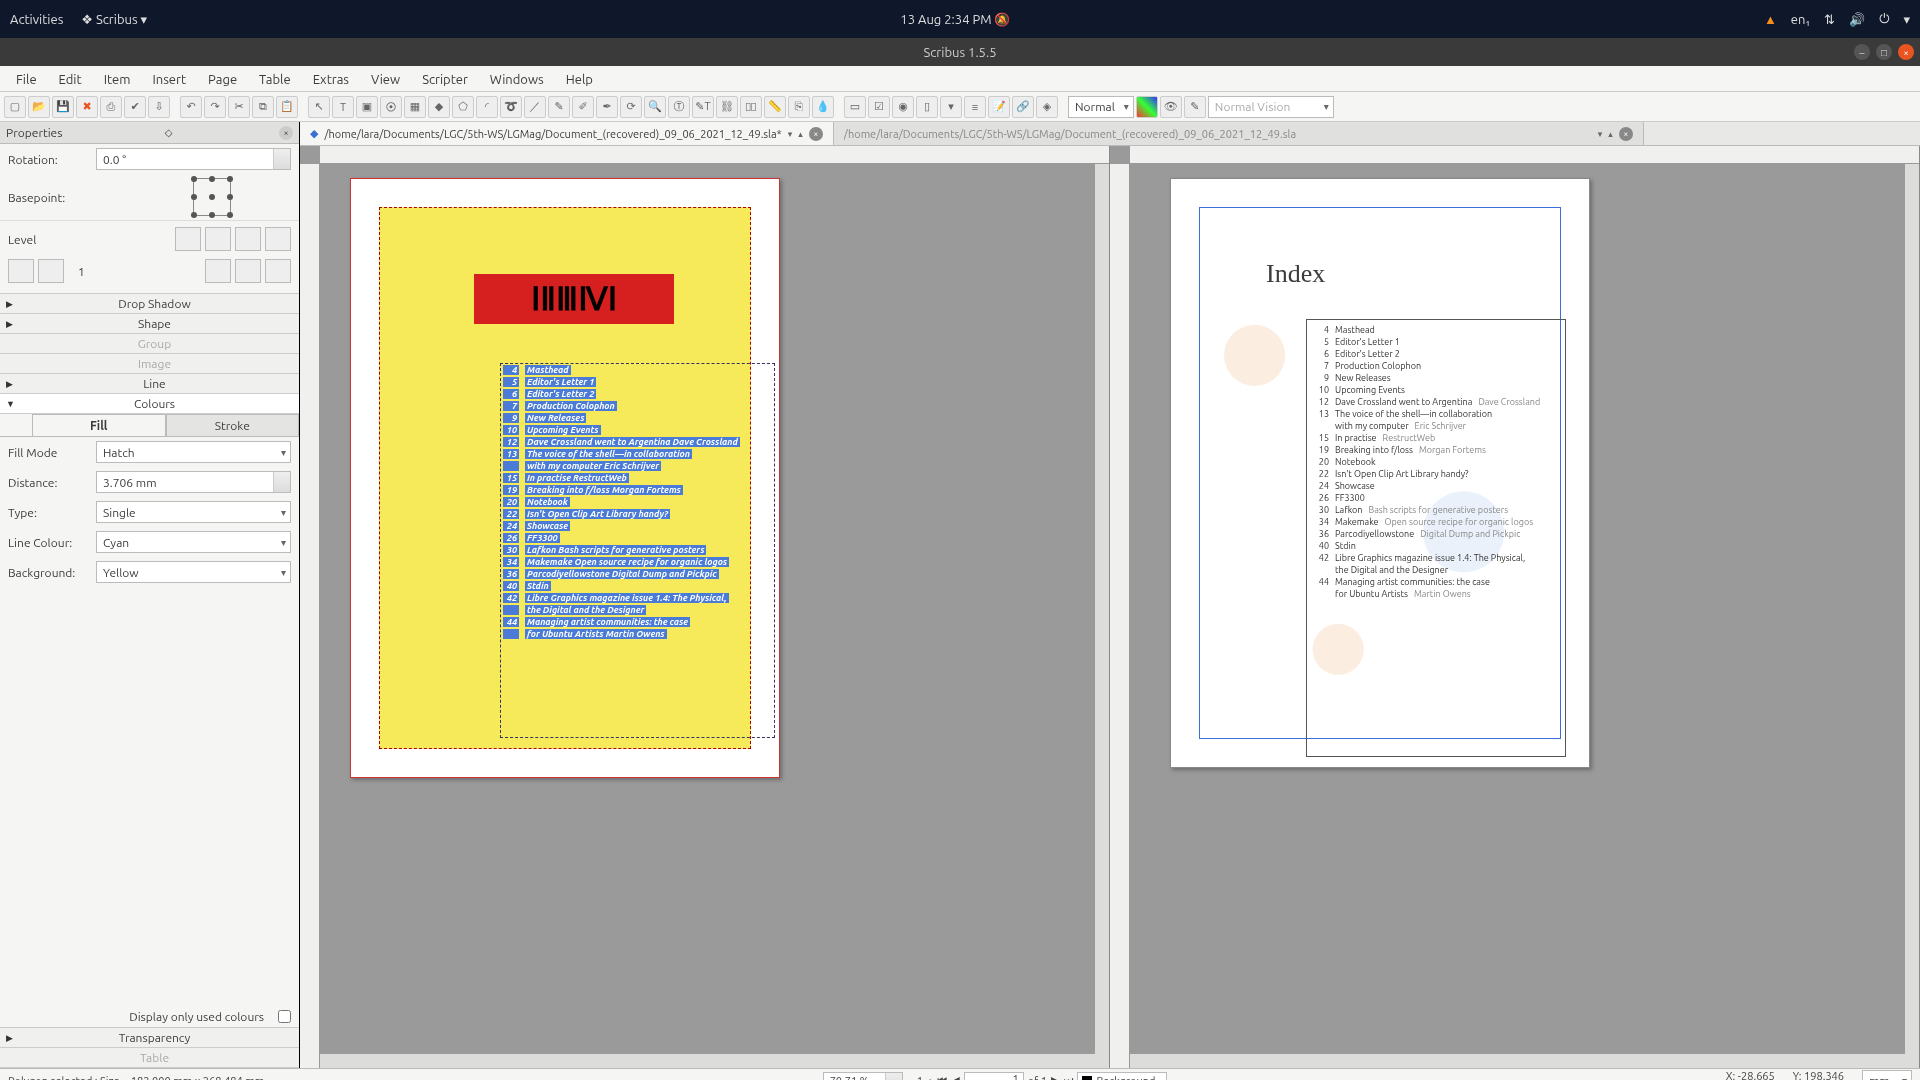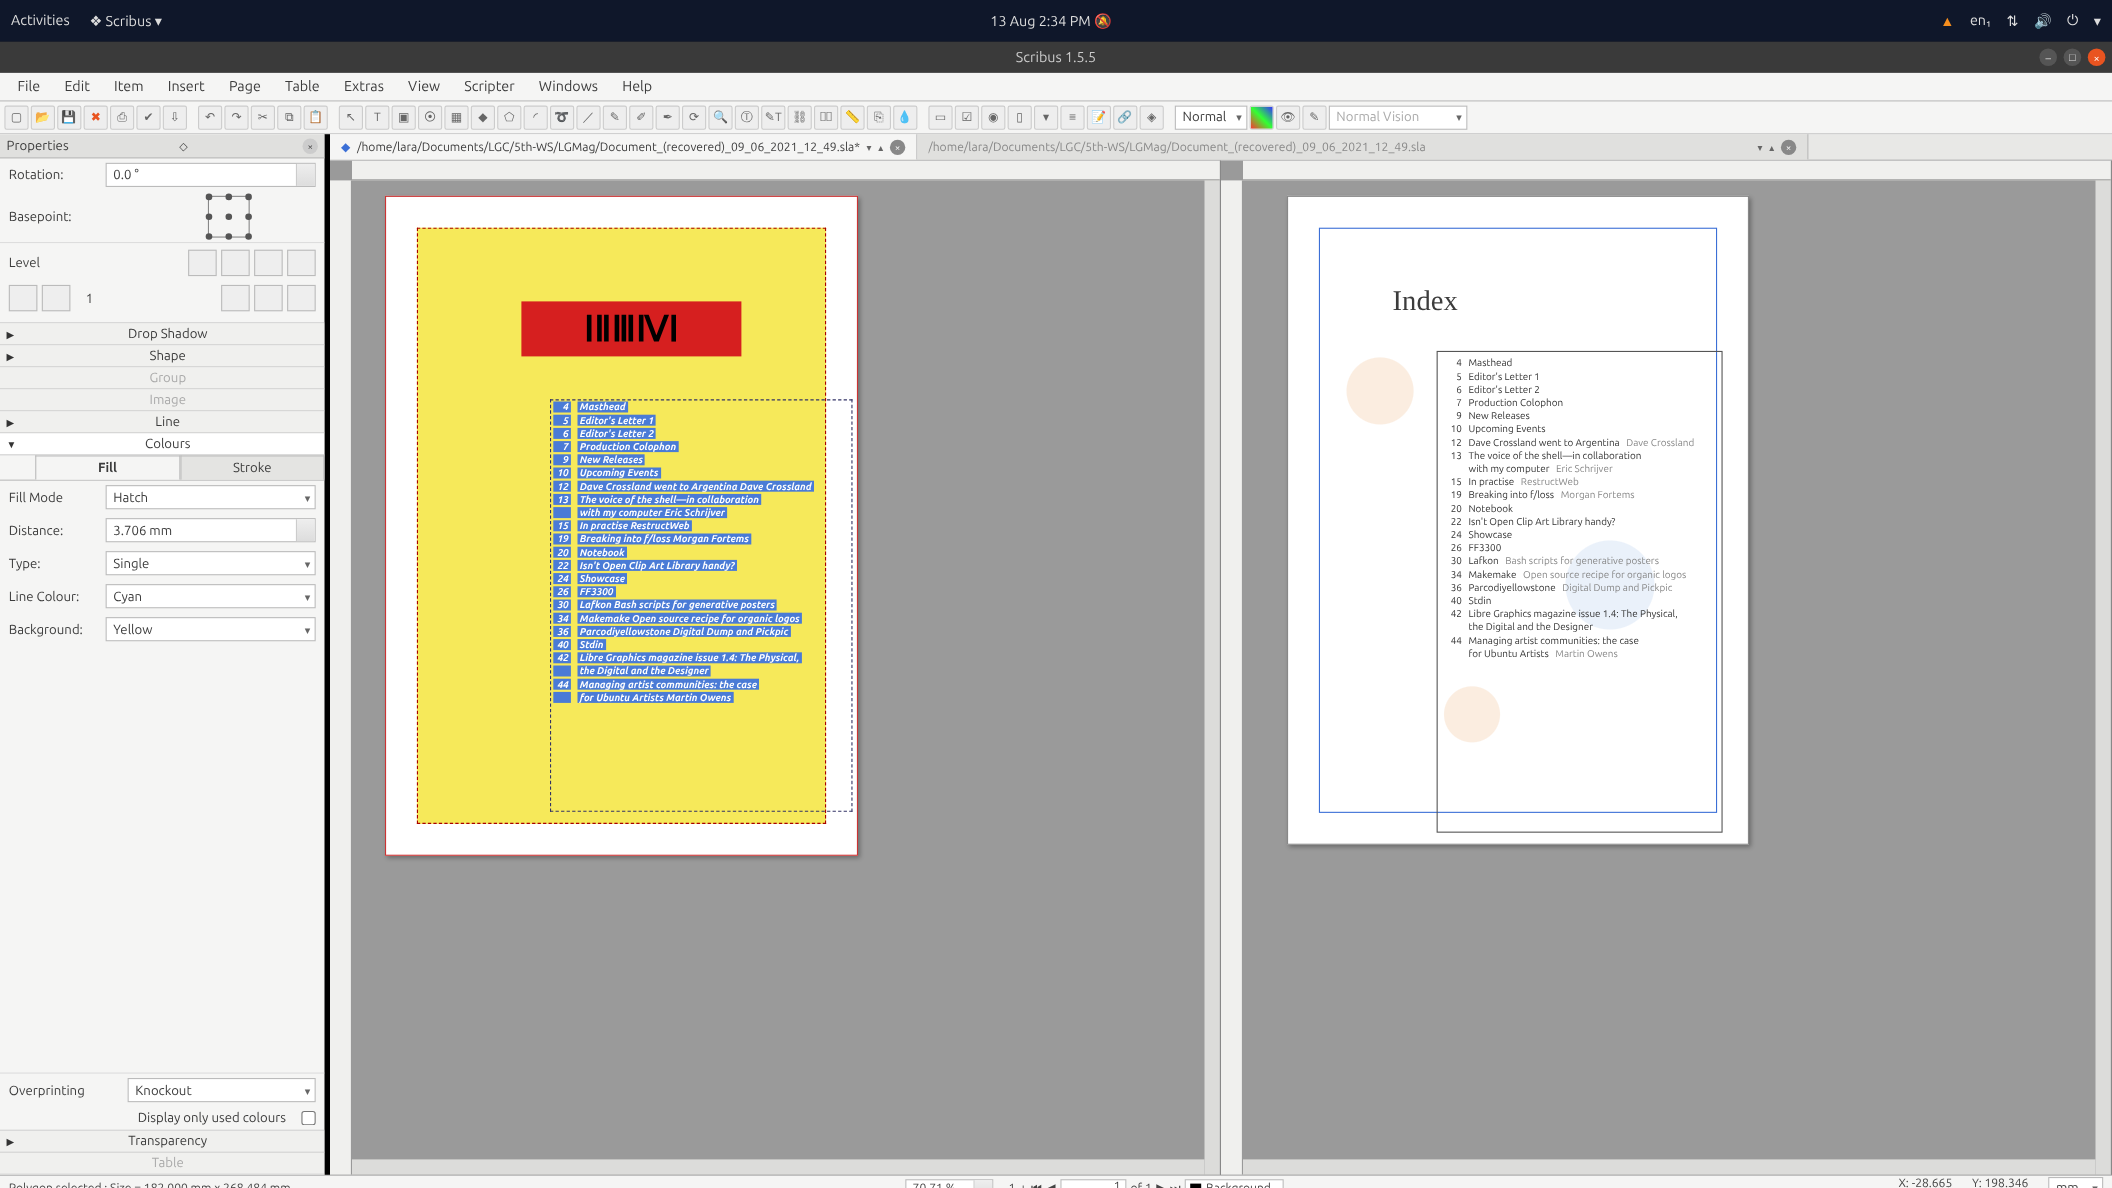--- a/index.html
+++ b/index.html
@@ -25,21 +25,21 @@
 .toolbar { height: 30px; background: #f5f5f4; border-bottom: 1px solid #ccc; display: flex; align-items: center; padding: 0 4px; gap: 2px; }
 .toolbar .tb { width: 22px; height: 22px; background: #eee; border: 1px solid #ccc; border-radius: 2px; display:flex; align-items:center; justify-content:center; font-size:11px; color:#666; }
 .toolbar .sep { width: 6px; }
 .toolbar .combo { height:22px; border:1px solid #bbb; background:#fff; padding:0 18px 0 6px; font-size:12px; display:flex; align-items:center; position:relative; }
 .toolbar .combo::after { content:"▾"; position:absolute; right:4px; font-size:10px; color:#666; }
 
 
 .main { display: flex; height: calc(1080px - 26px - 28px - 26px - 30px - 24px); background: #ededed; }
 
 
-.props { width: 300px; background: #f5f5f4; border-right: 5px solid #000000; display: flex; flex-direction: column; overflow: hidden; }
+.props { width: 300px; background: #f5f5f4; border-right: 1px solid #000000; display: flex; flex-direction: column; overflow: hidden; }
 .props-header { height: 22px; background: #e0e0de; border-bottom: 1px solid #bbb; padding: 2px 6px; font-size: 12px; display:flex; align-items:center; }
 .props-header .close { margin-left:auto; width:14px; height:14px; background:#ccc; border-radius:7px; font-size:9px; display:flex; align-items:center; justify-content:center; }
 .row { display: flex; align-items: center; padding: 4px 8px; gap: 8px; font-size: 12px; }
 .row label { flex: 0 0 80px; }
 .spin { flex:1; height: 22px; border: 1px solid #bbb; background: #fff; padding: 0 20px 0 6px; position: relative; display:flex; align-items:center; }
 .spin::after { content:""; position:absolute; right:0; top:0; bottom:0; width:16px; border-left:1px solid #ccc; background:linear-gradient(#eee,#ddd); }
 .basepoint-box { width: 38px; height: 38px; border: 1px solid #888; position: relative; margin-left: auto; margin-right: 60px; }
 .basepoint-box .dot { width:6px; height:6px; background:#555; border-radius:3px; position:absolute; }
 .level-grid { display:flex; gap:4px; margin-left:auto; }
 .level-btn { width:26px; height:24px; border:1px solid #bbb; background:#eee; }
@@ -313,26 +313,20 @@
       </div>
     <div class="row">
         <label>Background:</label>
       <div class="combo2">
           <span>Yellow</span>
         </div>
       </div>
 
     <div style="flex:1"></div>
 
-    <div class="row" style="border-top:1px solid #ddd">
-        <label style="flex:0 0 100px">Overprinting</label>
-      <div class="combo2">
-          <span>Knockout</span>
-        </div>
-      </div>
     <div class="row" style="justify-content:flex-end">
       <span>Display only used colours</span>
       <input type="checkbox" style="margin-left: 6px;">
     </div>
 
     <div class="accordion">
       <div class="acc-item">
           <span class="tri">▶</span>
           <span class="lbl">Transparency</span>
         </div>

